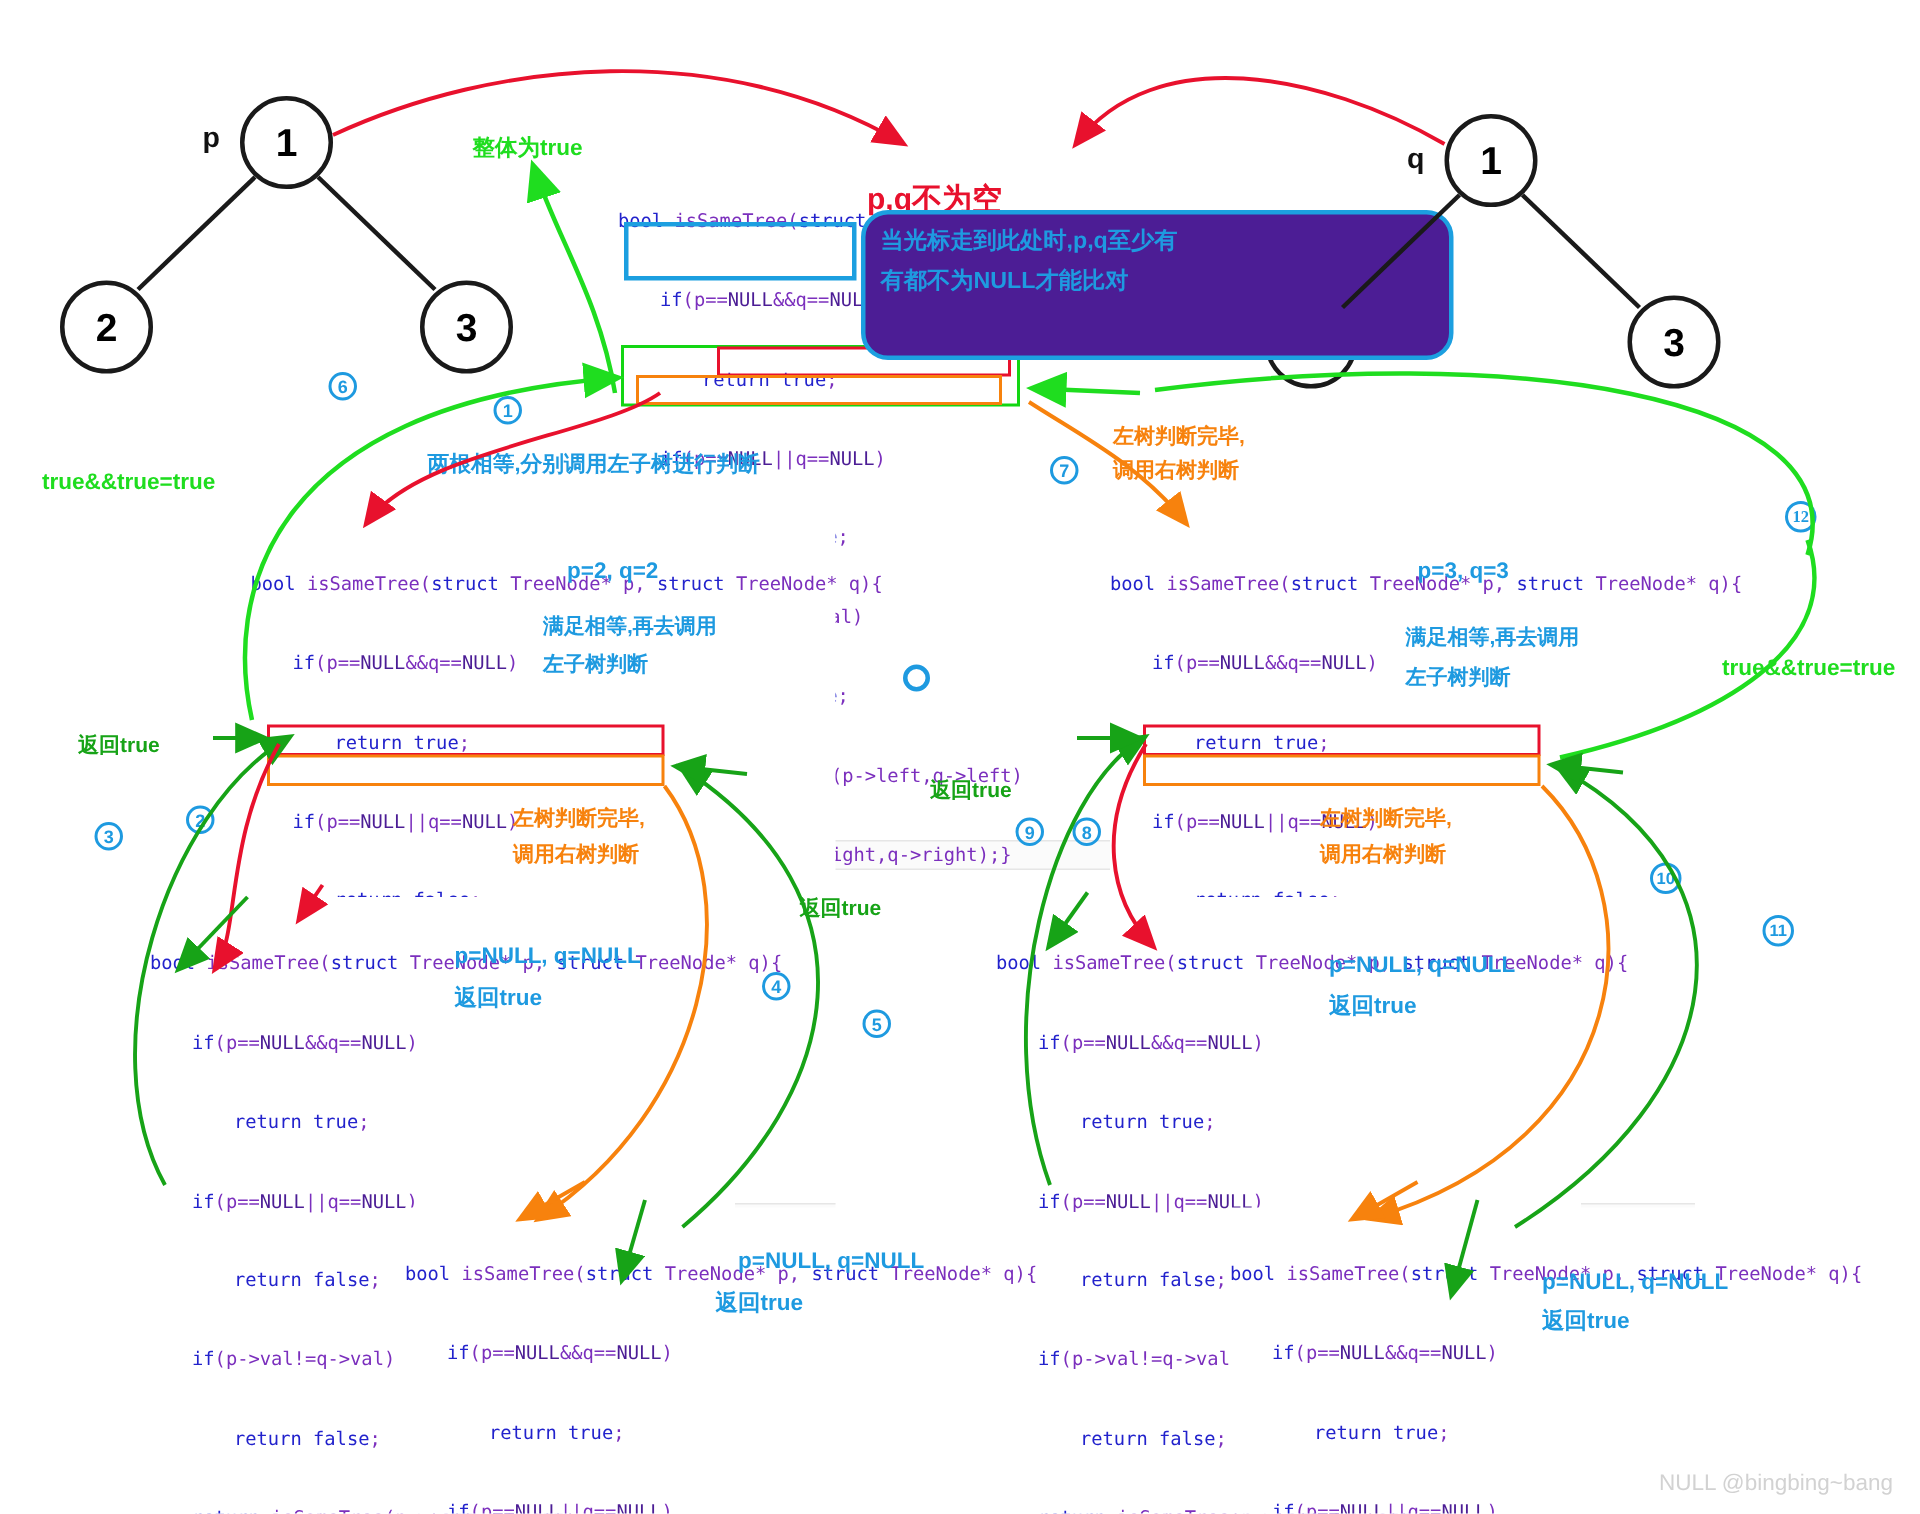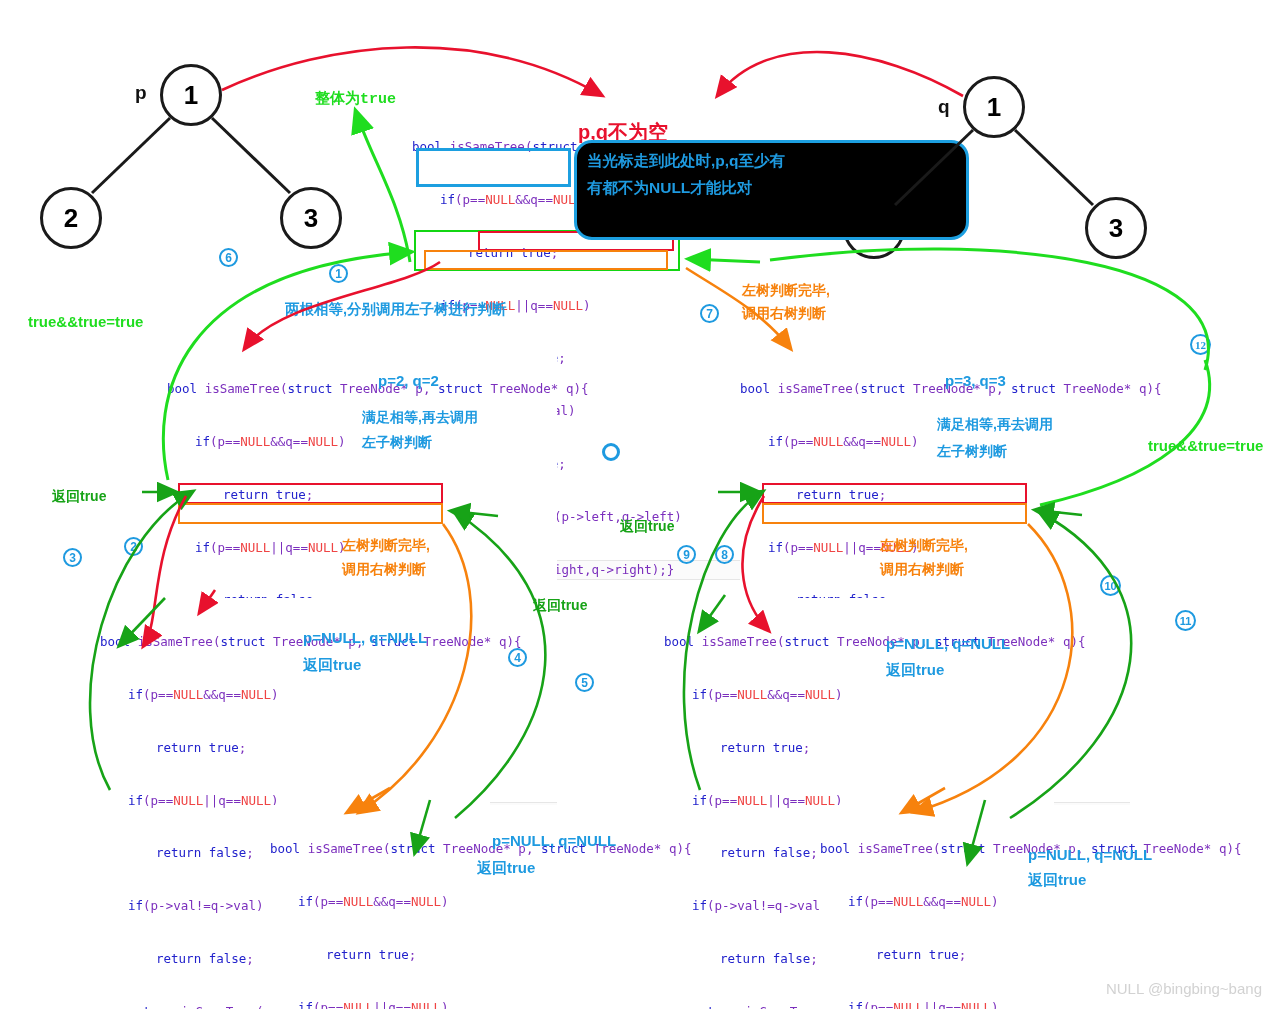--- a/index.html
+++ b/index.html
@@ -17,40 +17,40 @@
     position:absolute;
     font-family:"DejaVu Sans Mono","Liberation Mono",monospace;
     font-size:12.5px;
     line-height:17.6px;
     white-space:pre;
     color:#7b2fbd;
     background:#ffffff;
   }
   .code .ln{display:block;position:relative;}
   .kw{color:#2222cc;}
-  .nul{color:#ef4444;}
+  .nul{color:#4c1d95;}
   .lastrow{border-top:1px solid #e6e6e6;border-bottom:1px solid #e6e6e6;background:#fbfbfb;}
 
   
   .boxred{position:absolute;border:2px solid #e8112d;box-sizing:border-box;}
   .boxorange{position:absolute;border:2px solid #f7820d;box-sizing:border-box;}
   .boxgreen{position:absolute;border:2px solid #13d613;box-sizing:border-box;}
   .boxblue{position:absolute;border:3px solid #1c9fe0;box-sizing:border-box;}
 
   
   .note{position:absolute;font-weight:bold;white-space:pre;}
   .note.blue{color:#1e9ae0;}
   .note.red{color:#e8112d;}
   .note.orange{color:#f7820d;}
   .note.green{color:#1fdd1f;}
   .note.dgreen{color:#17a317;}
 
   .callout{
     position:absolute;border:3px solid #1c9fe0;border-radius:18px;
-    background:#000000;color:#1e9ae0;font-weight:bold;
+    background:#4c1d95;color:#1e9ae0;font-weight:bold;
     font-size:15.5px;line-height:27px;padding:4px 10px 2px 10px;
     box-sizing:border-box;overflow:hidden;
   }
 
   
   .circnum{
     position:absolute;width:19px;height:19px;border:2px solid #1e9ae0;border-radius:50%;
     color:#1e9ae0;font-size:12px;font-weight:bold;line-height:17px;text-align:center;
     box-sizing:border-box;background:transparent;
   }
@@ -176,21 +176,21 @@
     <span class="ln" style="padding-left:28px;"><span class="kw">if</span>(p==<span class="nul">NULL</span>&amp;&amp;q==<span class="nul">NULL</span>)</span>
     <span class="ln" style="padding-left:56px;"><span class="kw">return</span> <span class="kw">true</span>;</span>
     <span class="ln" style="padding-left:28px;"><span class="kw">if</span>(p==<span class="nul">NULL</span>||q==<span class="nul">NULL</span>)</span>
     
     
     
     
     
   </div>
 
-  <div class="note green" style="left:315px;top:89px;font-size:15px;font-family:Liberation Mono, monospace;">整体为true</div>
+  <div class="note green" style="left:315px;top:89px;font-size:15px;">整体为true</div>
   <div class="note red" style="left:578px;top:119px;font-size:20px;">p,q不为空</div>
 
   <div class="callout" style="left:574px;top:140px;width:395px;height:100px;">
     <div>当光标走到此处时,p,q至少有</div>
     <div>有都不为NULL才能比对</div>
   </div>
 
   <div class="note blue" style="left:285px;top:300px;font-size:14.5px;">两根相等,分别调用左子树进行判断</div>
 
   <div class="note orange" style="left:742px;top:282px;font-size:14px;">左树判断完毕,</div>

